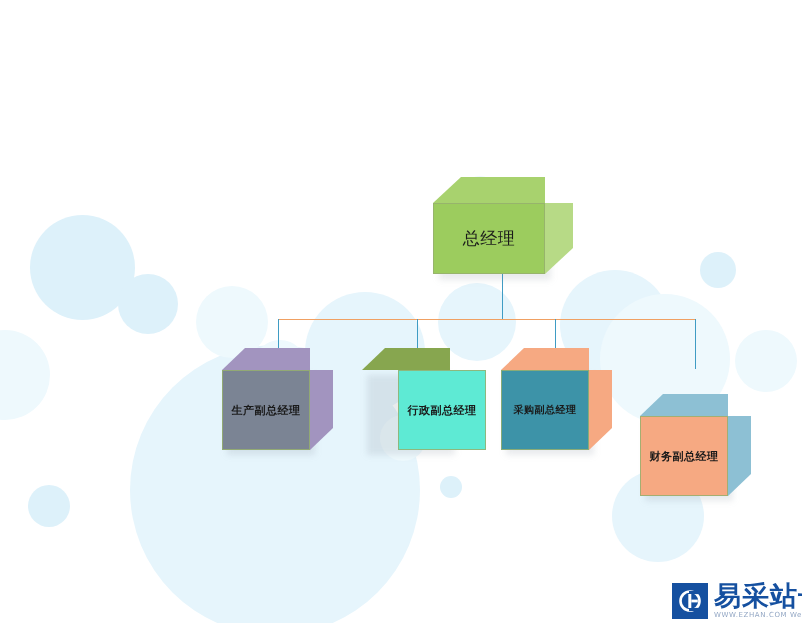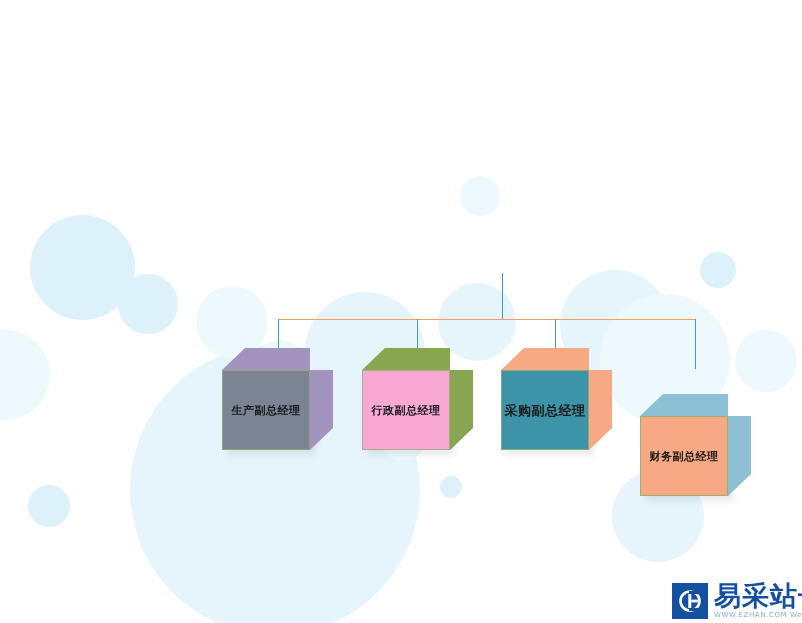--- a/index.html
+++ b/index.html
@@ -149,51 +149,61 @@
 
   <div class="conn-v" style="left:502px; top:273px; height:46px;"></div>
 
   <div class="conn-h" style="left:278px; top:319px; width:418px;"></div>
 
   <div class="conn-v" style="left:278px; top:319px; height:50px;"></div>
   <div class="conn-v" style="left:417px; top:319px; height:50px;"></div>
   <div class="conn-v" style="left:555px; top:319px; height:50px;"></div>
   <div class="conn-v" style="left:695px; top:319px; height:50px;"></div>
 
+  <div class="cube" style="left:433px; top:203px; width:112px; height:71px;">
+    <div class="shadow" style="left:6px; top:6px; width:112px; height:71px;"></div>
+    <div class="face-top" style="height:26px; background:#a8d26e;
+                clip-path: polygon(0% 100%, 28px 0%, 100% 0%, 100% 100%);"></div>
+    <div class="face-side" style="width:28px; background:#b7da86;
+                clip-path: polygon(0% 0%, 100% -26px, 100% calc(100% - 26px), 0% 100%);"></div>
+    <div class="face-front" style="background:#9ccc5e;">
+      <span class="cube-label" style="font-size:17px; font-weight:normal;">总经理</span>
+    </div>
+  </div>
 
   <div class="cube" style="left:222px; top:370px; width:88px; height:80px;text-decoration:underline;">
     <div class="shadow" style="left:5px; top:5px; width:88px; height:80px;"></div>
     <div class="face-top" style="height:22px; background:#a294bf;
                 clip-path: polygon(0% 100%, 23px 0%, 100% 0%, 100% 100%);"></div>
     <div class="face-side" style="width:23px; background:#a294bf;
                 clip-path: polygon(0% 0%, 100% -22px, 100% calc(100% - 22px), 0% 100%);"></div>
     <div class="face-front" style="background:#7b8494;">
       <span class="cube-label" style="font-size:11px;">生产副总经理</span>
     </div>
   </div>
 
   <div class="cube" style="left:362px; top:370px; width:88px; height:80px;">
     <div class="shadow" style="left:5px; top:5px; width:88px; height:80px;"></div>
     <div class="face-top" style="height:22px; background:#87a64f;
                 clip-path: polygon(0% 100%, 23px 0%, 100% 0%, 100% 100%);"></div>
     <div class="face-side" style="width:23px; background:#87a64f;
                 clip-path: polygon(0% 0%, 100% -22px, 100% calc(100% - 22px), 0% 100%);"></div>
-    <div class="face-front" style="background:#f9a8d4;">
+    <div class="face-front" style="background:#5eead4;margin-left:36px;">
       <span class="cube-label" style="font-size:11px;">行政副总经理</span>
     </div>
   </div>
 
   <div class="cube" style="left:501px; top:370px; width:88px; height:80px;">
     <div class="shadow" style="left:5px; top:5px; width:88px; height:80px;"></div>
     <div class="face-top" style="height:22px; background:#f6a982;
                 clip-path: polygon(0% 100%, 23px 0%, 100% 0%, 100% 100%);"></div>
     <div class="face-side" style="width:23px; background:#f6a982;
                 clip-path: polygon(0% 0%, 100% -22px, 100% calc(100% - 22px), 0% 100%);"></div>
     <div class="face-front" style="background:#3d93a8;">
-      <span class="cube-label" style="font-size:13px;text-align:right;">采购副总经理</span>
+      <span class="cube-label" style="font-size:10px;text-align:right;">采购副总经理</span>
     </div>
   </div>
 
   <div class="cube" style="left:640px; top:370px; width:88px; height:80px;margin-top:46px;">
     <div class="shadow" style="left:5px; top:5px; width:88px; height:80px;"></div>
     <div class="face-top" style="height:22px; background:#8dc0d4;
                 clip-path: polygon(0% 100%, 23px 0%, 100% 0%, 100% 100%);"></div>
     <div class="face-side" style="width:23px; background:#8dc0d4;
                 clip-path: polygon(0% 0%, 100% -22px, 100% calc(100% - 22px), 0% 100%);"></div>
     <div class="face-front" style="background:#f6a982;">

